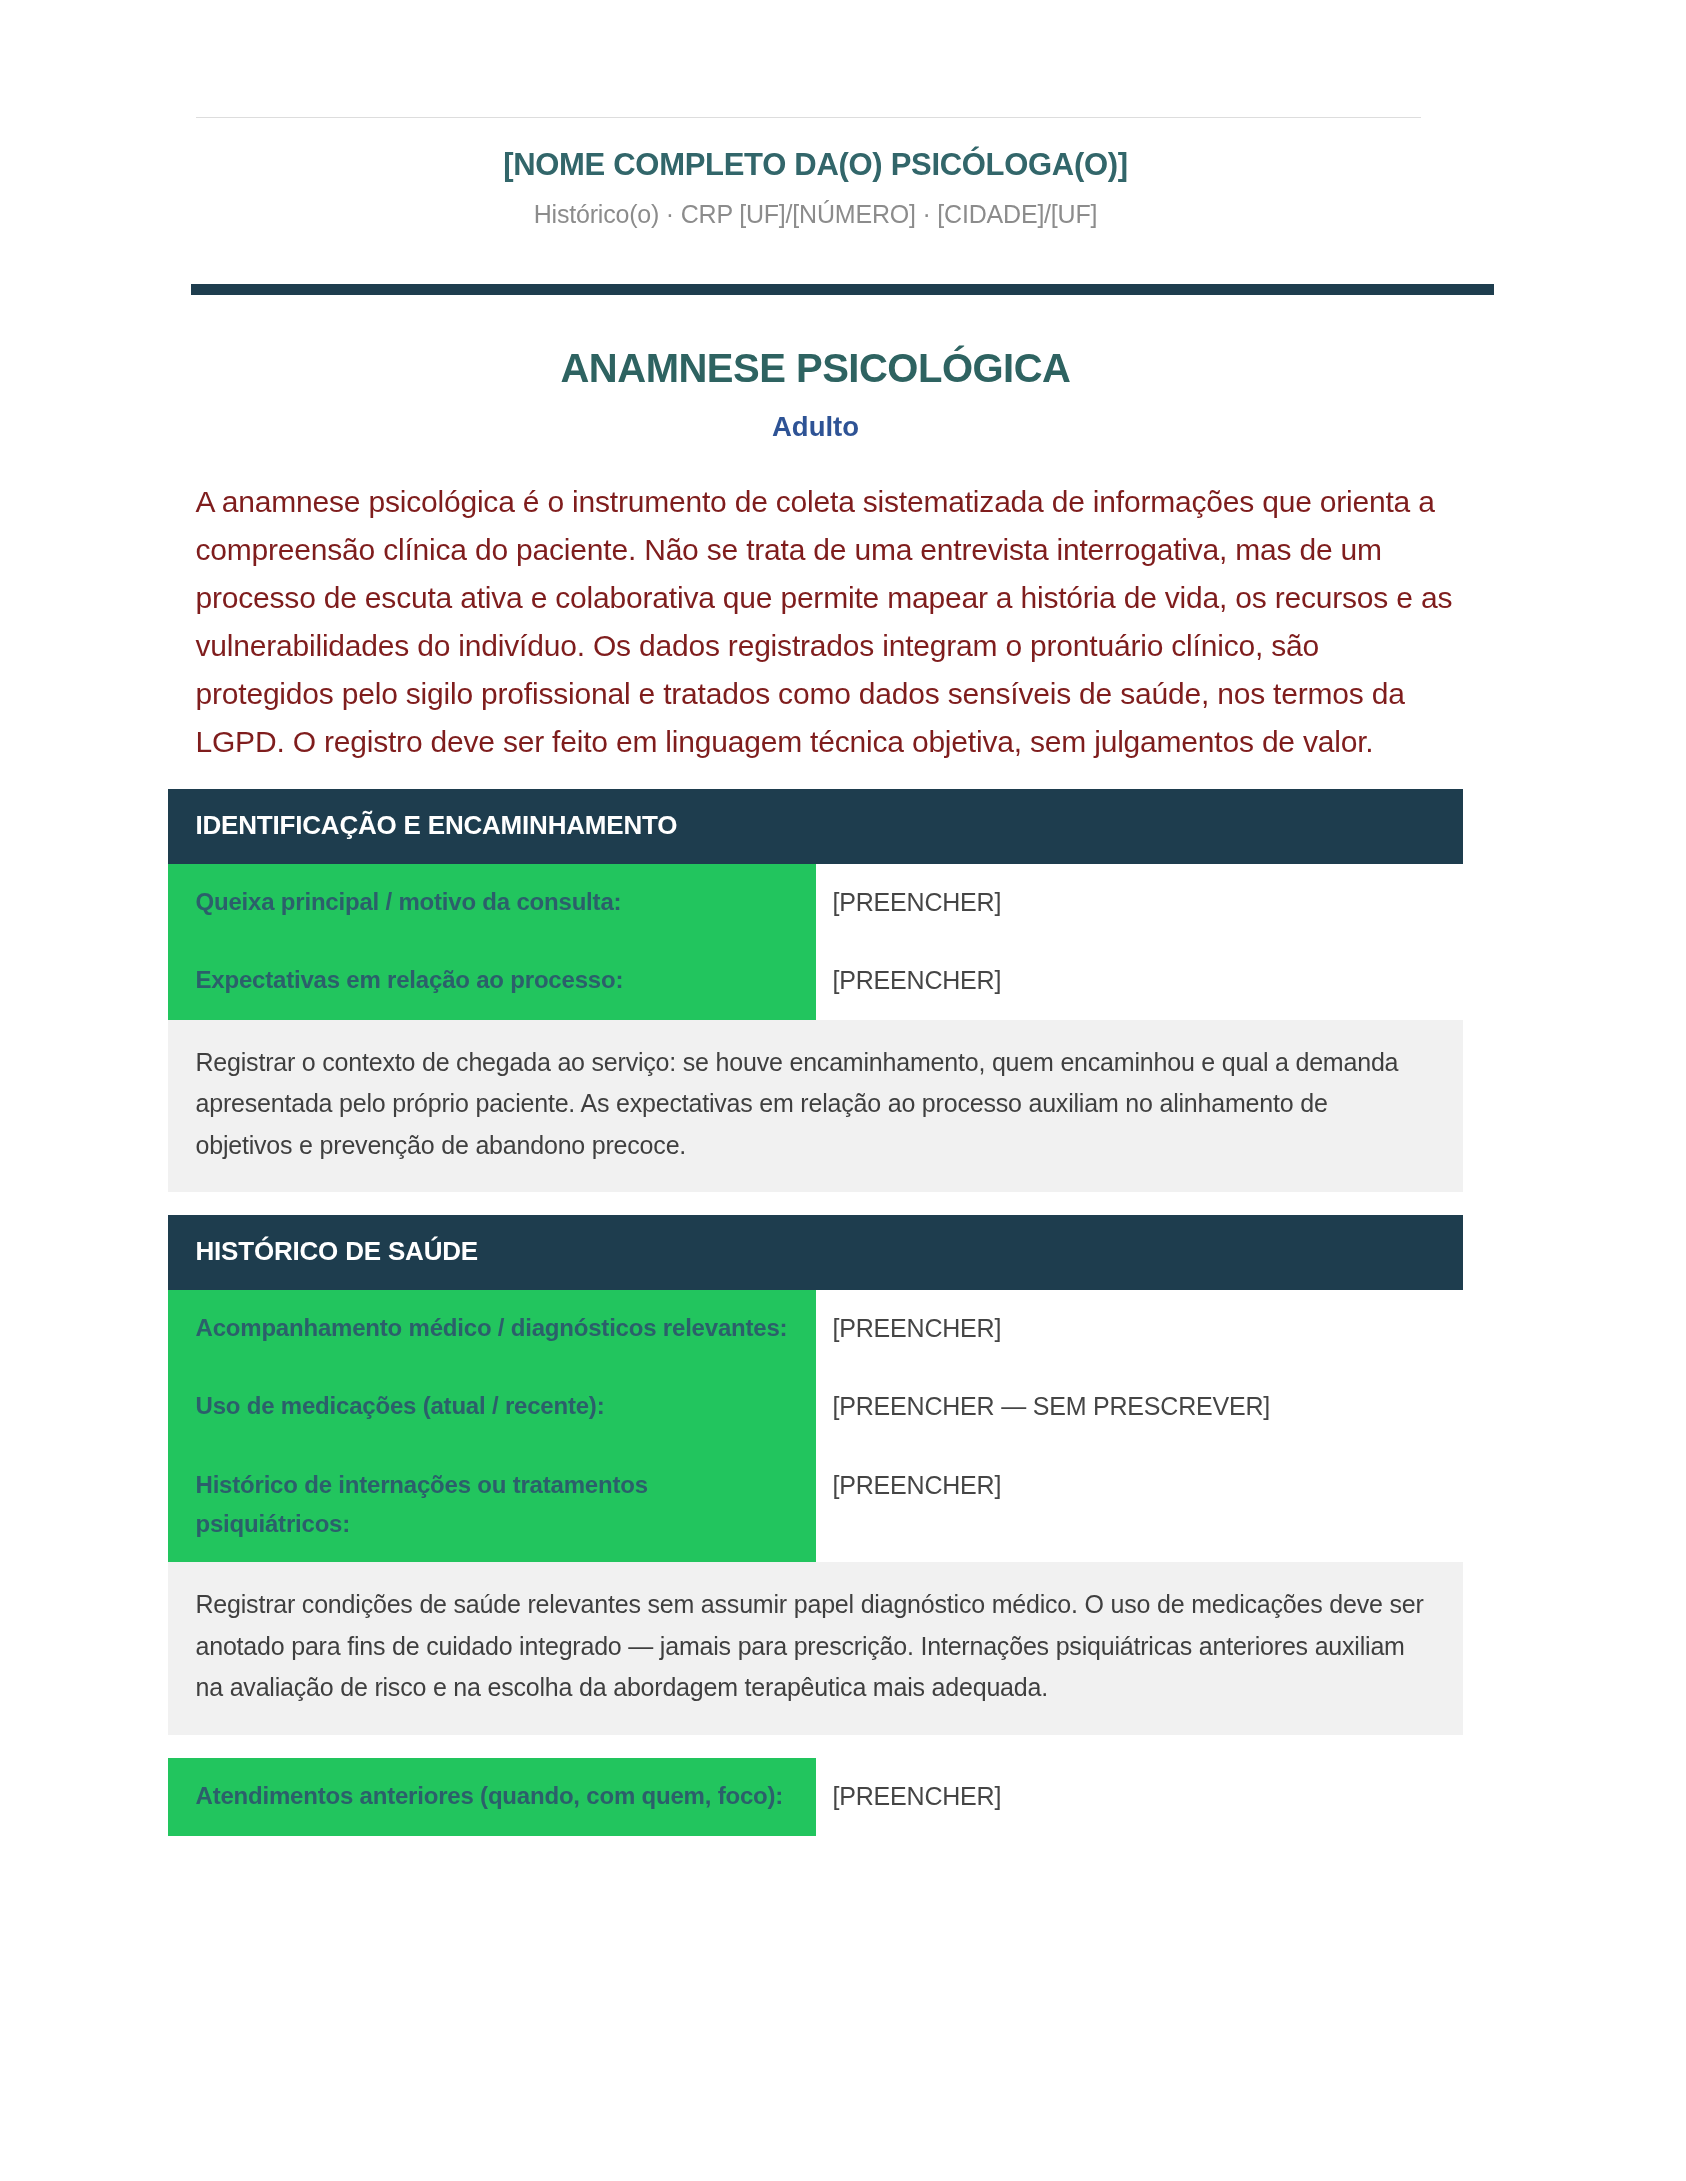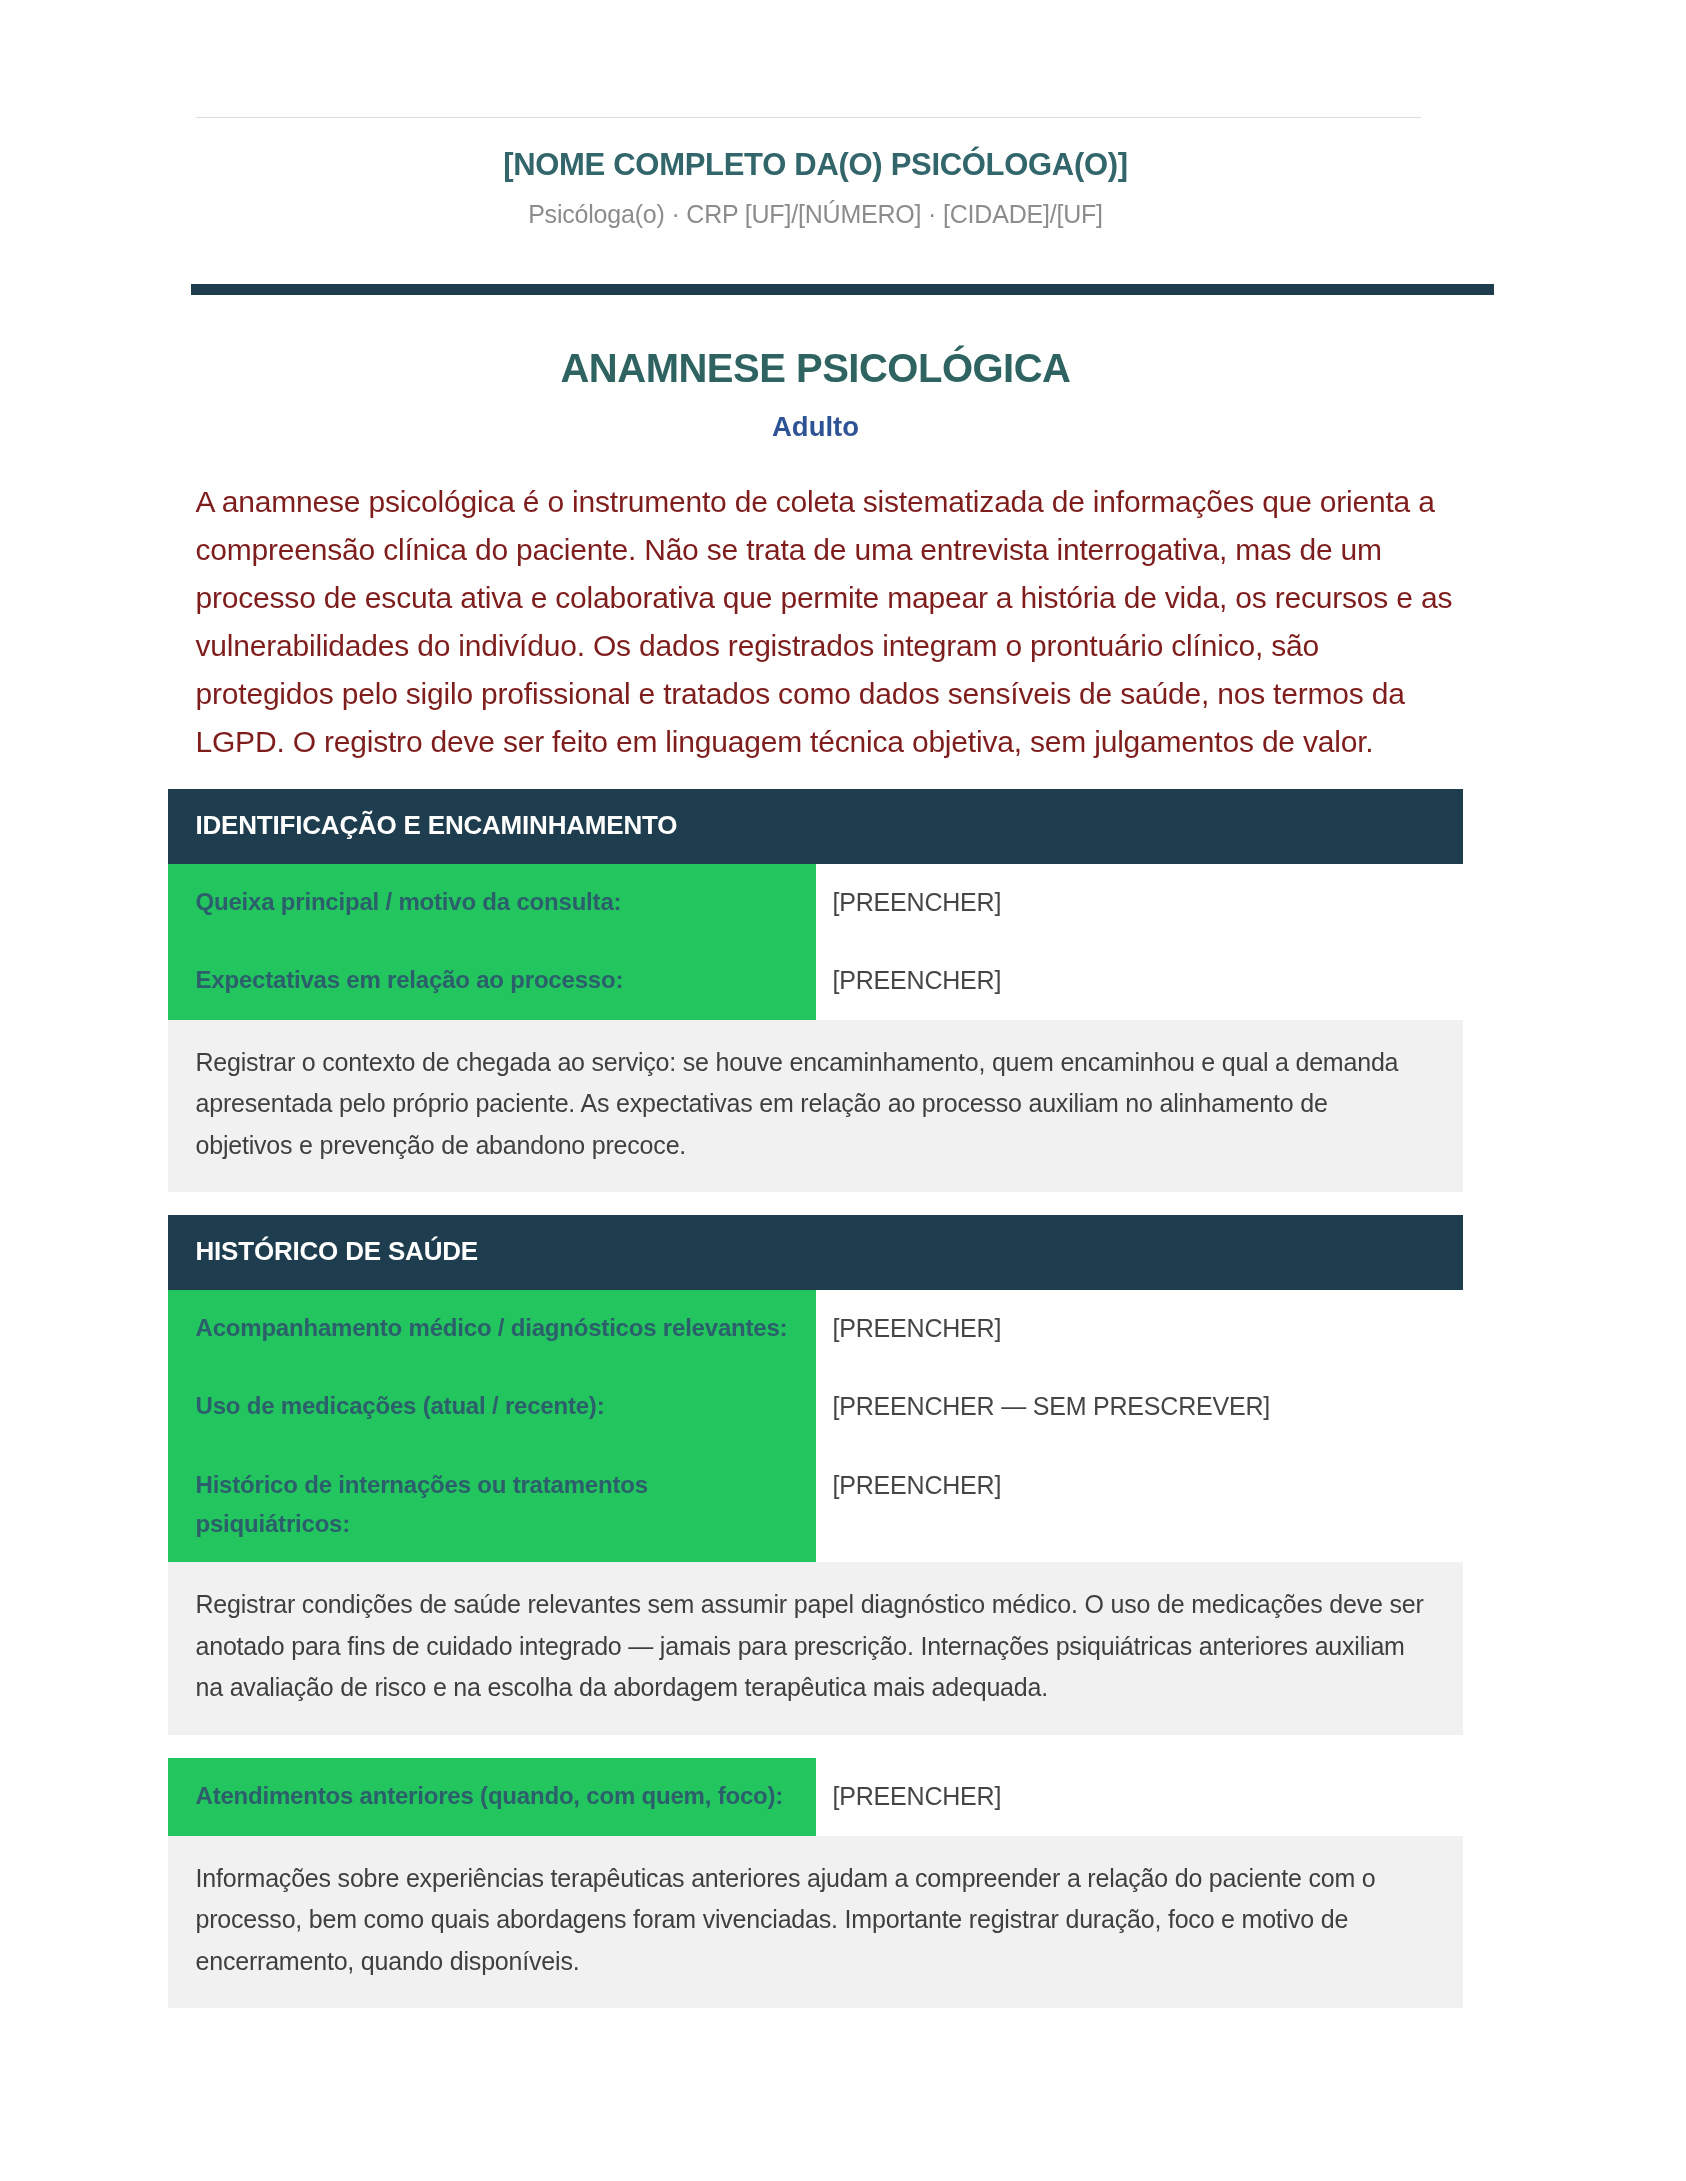--- a/index.html
+++ b/index.html
@@ -77,21 +77,21 @@
 </style>
 </head>
 <body>
 
 <div class="page">
 
 
   <div class="rule"></div>
 
   <div class="psy-name">[NOME COMPLETO DA(O) PSICÓLOGA(O)]</div>
-  <div class="psy-sub">Psicóloga(o)  ·  CRP [UF]/[NÚMERO]  ·  [CIDADE]/[UF]</div>
+  <div class="psy-sub">Histórico(o)  ·  CRP [UF]/[NÚMERO]  ·  [CIDADE]/[UF]</div>
 
   <div class="accent-bar"></div>
 
   <div class="doc-title">ANAMNESE PSICOLÓGICA</div>
   <div class="doc-sub">Adulto</div>
 
   <p class="intro">A anamnese psicológica é o instrumento de coleta sistematizada de informações que orienta a compreensão clínica do paciente. Não se trata de uma entrevista interrogativa, mas de um processo de escuta ativa e colaborativa que permite mapear a história de vida, os recursos e as vulnerabilidades do indivíduo. Os dados registrados integram o prontuário clínico, são protegidos pelo sigilo profissional e tratados como dados sensíveis de saúde, nos termos da LGPD. O registro deve ser feito em linguagem técnica objetiva, sem julgamentos de valor.</p>
 
   <div class="section">
     <div class="sec-head">IDENTIFICAÇÃO E ENCAMINHAMENTO</div>
@@ -121,17 +121,16 @@
       <div class="val">[PREENCHER]</div>
     </div>
     <div class="note">Registrar condições de saúde relevantes sem assumir papel diagnóstico médico. O uso de medicações deve ser anotado para fins de cuidado integrado — jamais para prescrição. Internações psiquiátricas anteriores auxiliam na avaliação de risco e na escolha da abordagem terapêutica mais adequada.</div>
   </div>
 
   <div class="section">
     <div class="row">
       <div class="lab">Atendimentos anteriores (quando, com quem, foco):</div>
       <div class="val">[PREENCHER]</div>
     </div>
-    <div class="note">Informações sobre experiências terapêuticas anteriores ajudam a compreender a relação do paciente com o processo, bem como quais abordagens foram vivenciadas. Importante registrar duração, foco e motivo de encerramento, quando disponíveis.</div>
   </div>
 
 </div>
 
 
 </body></html>

